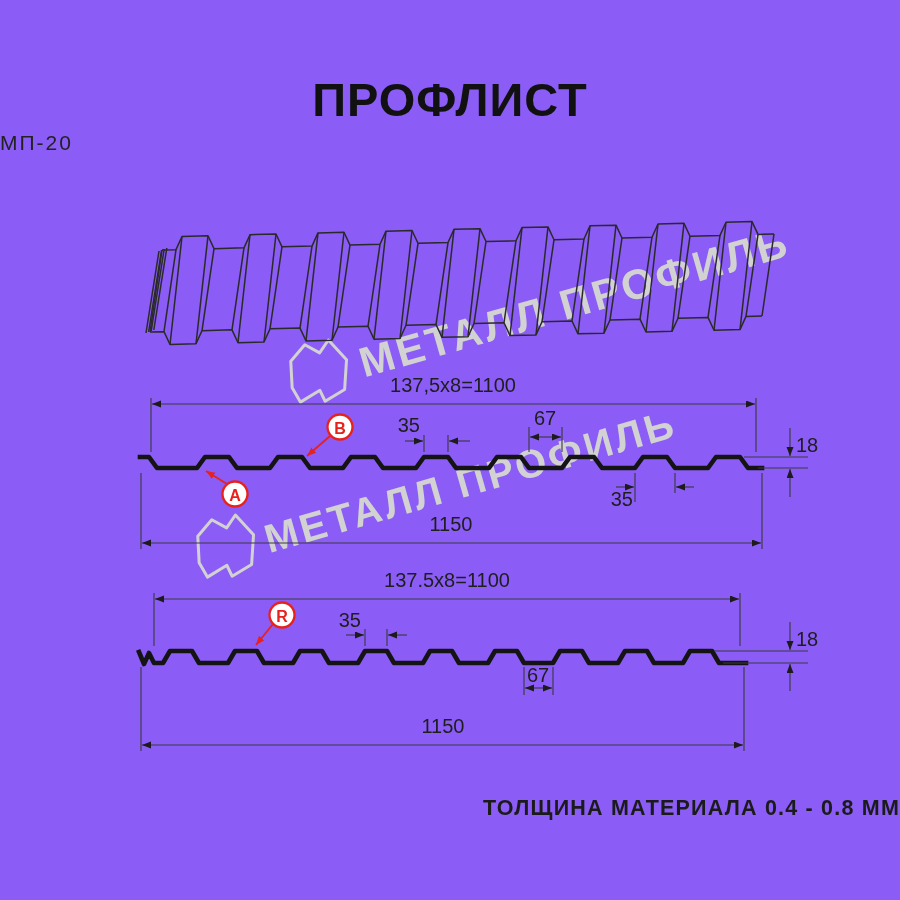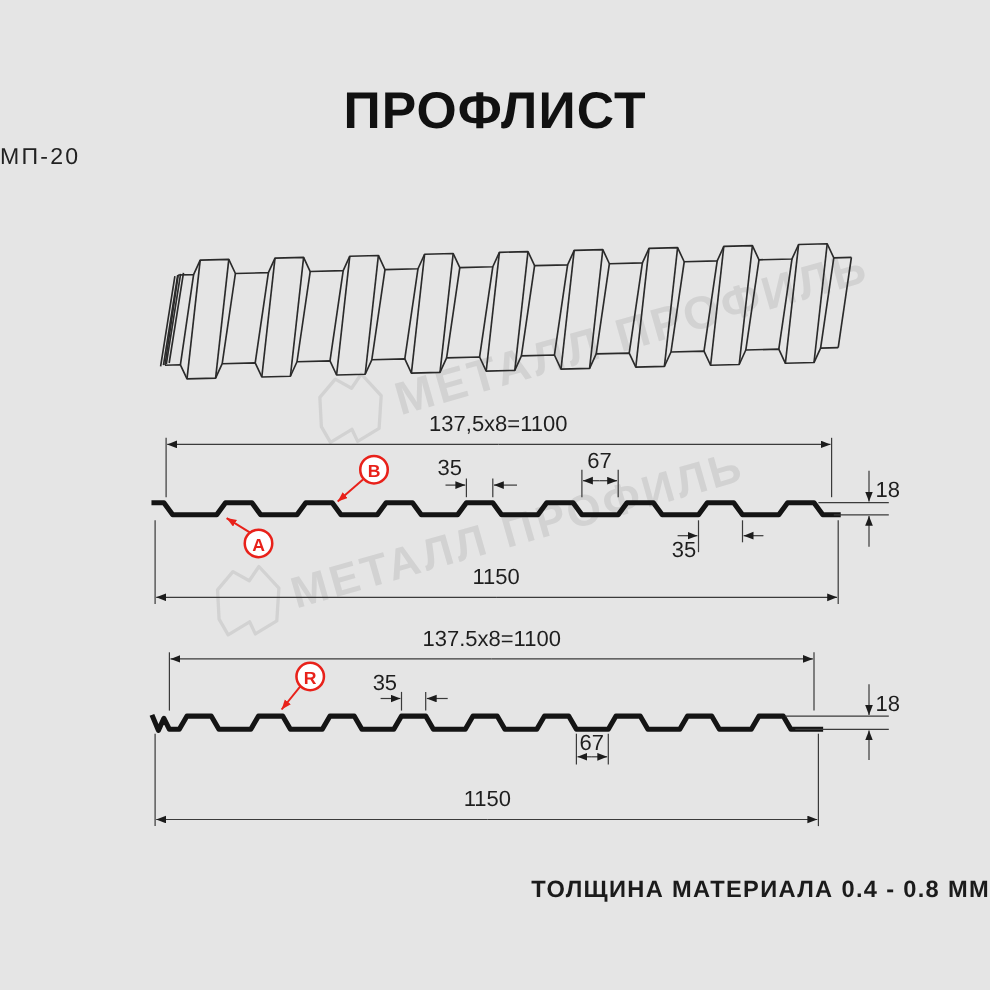--- a/index.html
+++ b/index.html
@@ -1,16 +1,16 @@
 <!DOCTYPE html>
 <html style="--red: #e8211a; --wm: #d2d2d2;"><head>
 <meta charset="utf-8">
 <style>
   html,body{margin:0;padding:0;background:#fff;}
-  .canvas{position:relative;width:900px;height:900px;background:#e5e5e5;overflow:hidden;
+  .canvas{position:relative;width:900px;height:900px;background:#8b5cf6;overflow:hidden;
           font-family:"Liberation Sans",sans-serif;}
   .title{position:absolute;top:72px;left:0;width:100%;text-align:center;
          font-size:47px;font-weight:bold;letter-spacing:1px;color:#111;}
   .subtitle{position:absolute;top:131px;left:0;width:100%;text-align:left;
             font-size:21px;font-weight:500;letter-spacing:2px;color:#222;}
   .footer{position:absolute;top:796px;left:0;width:100%;text-align:right;
           font-size:21.5px;font-weight:600;letter-spacing:1.2px;color:#1b1b1b;}
   svg{position:absolute;left:0;top:0;}
   .ln{stroke:#2a2a2a;stroke-width:1.5;fill:none;stroke-linejoin:round;}
   .prof{stroke:#141414;stroke-width:4.6;fill:none;stroke-linejoin:round;stroke-linecap:square;}

